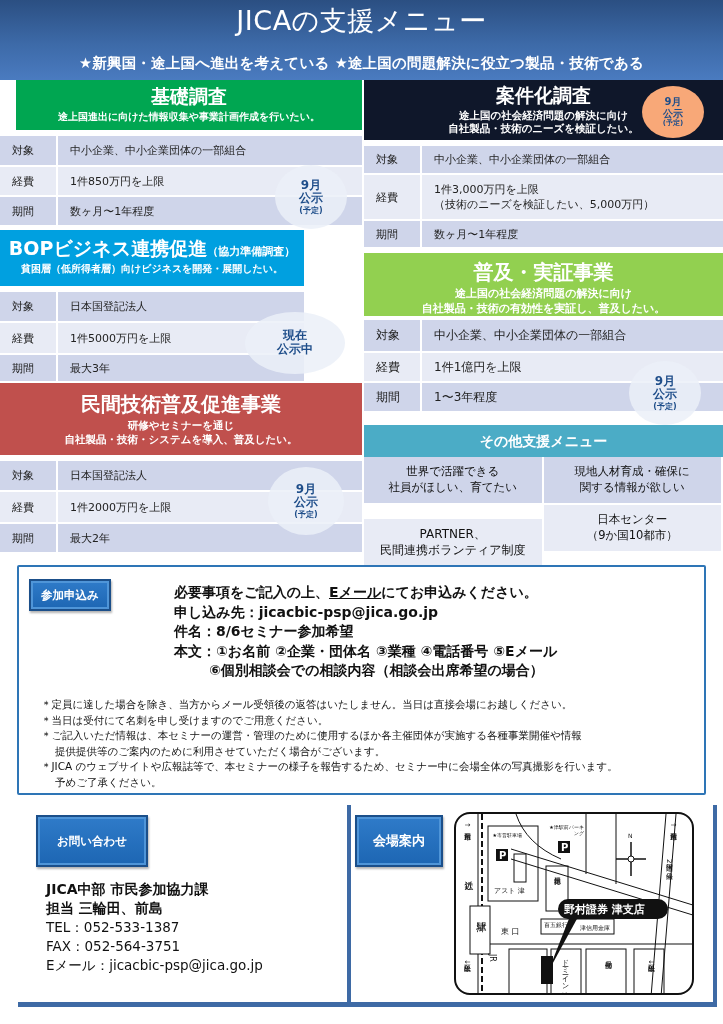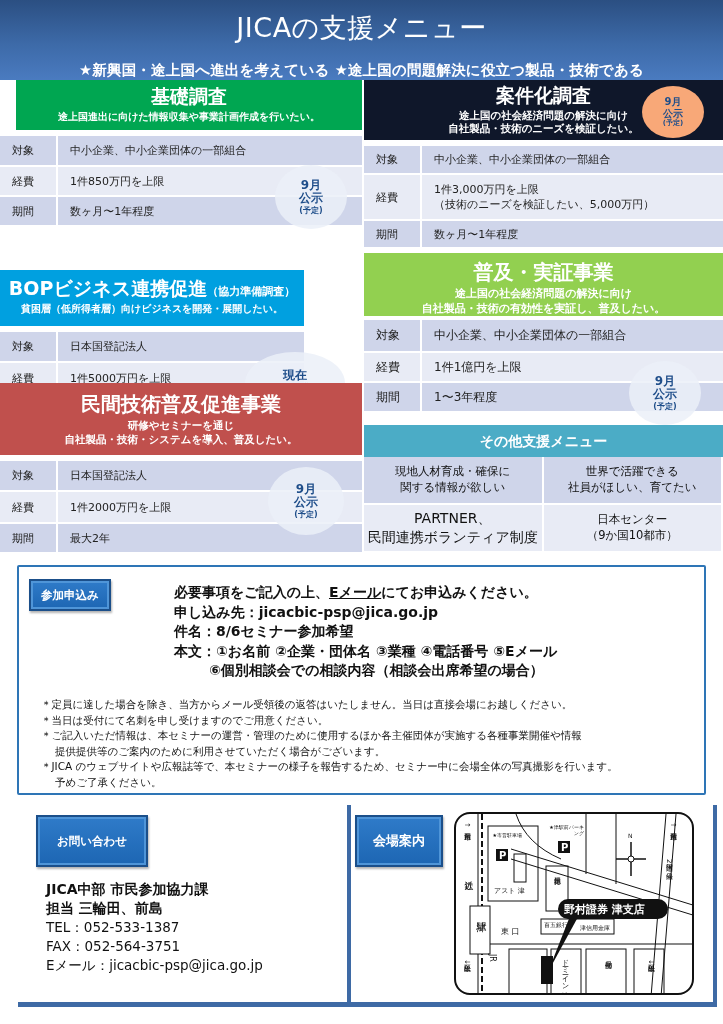--- a/index.html
+++ b/index.html
@@ -1,20 +1,20 @@
 <!DOCTYPE html>
 <html><head>
 <meta charset="utf-8">
 <style>
   * { box-sizing: border-box; margin: 0; padding: 0; }
   body { width: 723px; height: 1024px; background: #ffffff; font-family: "DejaVu Sans", sans-serif; position: relative; overflow: hidden; color: #111; }
 
   .header { position: absolute; left: 0; top: 0; width: 723px; height: 80px;
     background: linear-gradient(to bottom, #2b4f82 0%, #3d6aa8 55%, #4a7bc0 100%); color: #fff; text-align: center; }
-  .header .title { font-size: 27px; font-weight: normal; padding-top: 10px; letter-spacing: 0.5px; }
+  .header .title { font-size: 27px; font-weight: normal; padding-top: 3px; letter-spacing: 0.5px; }
   .header .sub { font-size: 14.5px; margin-top: 15px; font-weight: bold; letter-spacing: 0.2px; }
 
   .card { position: absolute; }
   .card .band { color: #fff; text-align: center; position: relative; }
   .card .band .name { font-weight: bold; }
   .card .band .desc { font-weight: bold; }
   .card table { width: 100%; border-collapse: collapse; }
   .card td { border-bottom: 2px solid #fff; padding-left: 12px; font-size: 11px; color: #222; }
   .card td.k { width: 57px; border-right: 2px solid #fff; }
   .card tr.alt td { background: #cfd5ea; }
@@ -117,21 +117,21 @@
           </td>
         </tr>
     <tr class="alt" style="height:28px;">
           <td class="k">期間</td>
           <td>数ヶ月〜1年程度</td>
         </tr>
   </tbody>
     </table>
 </div>
 
-<div class="card" style="left:0;top:230px;width:304px;margin-top:40px;">
+<div class="card" style="left:0;top:230px;width:304px;">
   <div class="band" style="background:#00a0e0;height:56px;">
     <div class="name" style="font-size:19px;padding-top:6px;">
       <span>BOPビジネス連携促進</span><span style="font-size:11px;">（協力準備調査）</span>
     </div>
     <div class="desc" style="font-size:10px;">貧困層（低所得者層）向けビジネスを開発・展開したい。</div>
   </div>
   <div style="height:6px;background:#fff;"></div>
   <table>
     <tbody>
         <tr class="alt" style="height:30px;">
@@ -210,33 +210,33 @@
   <div class="badge" style="left:268px;top:84px;width:76px;height:68px;">
     <span class="m">9月</span>
     <span class="m">公示</span>
     <span class="s">(予定)</span>
   </div>
 </div>
 
 <div class="other">
   <div class="band">その他支援メニュー</div>
   <div class="grid">
+    <div class="cell r1">
+        <div>
+          <div>世界で活躍できる</div>
+          <div>社員がほしい、育てたい</div>
+        </div>
+      </div>
     <div class="cell r1">
         <div>
           <div>現地人材育成・確保に</div>
           <div>関する情報が欲しい</div>
         </div>
       </div>
-    <div class="cell r1">
-        <div>
-          <div>世界で活躍できる</div>
-          <div>社員がほしい、育てたい</div>
-        </div>
-      </div>
-    <div class="cell r2" style="font-size:14px;">
+    <div class="cell r2" style="font-size:12px;margin-top:14px;">
         <div>
           <div>PARTNER、</div>
           <div>民間連携ボランティア制度</div>
         </div>
       </div>
     <div class="cell r2">
         <div>
           <div>日本センター</div>
           <div>（9か国10都市）</div>
         </div>

